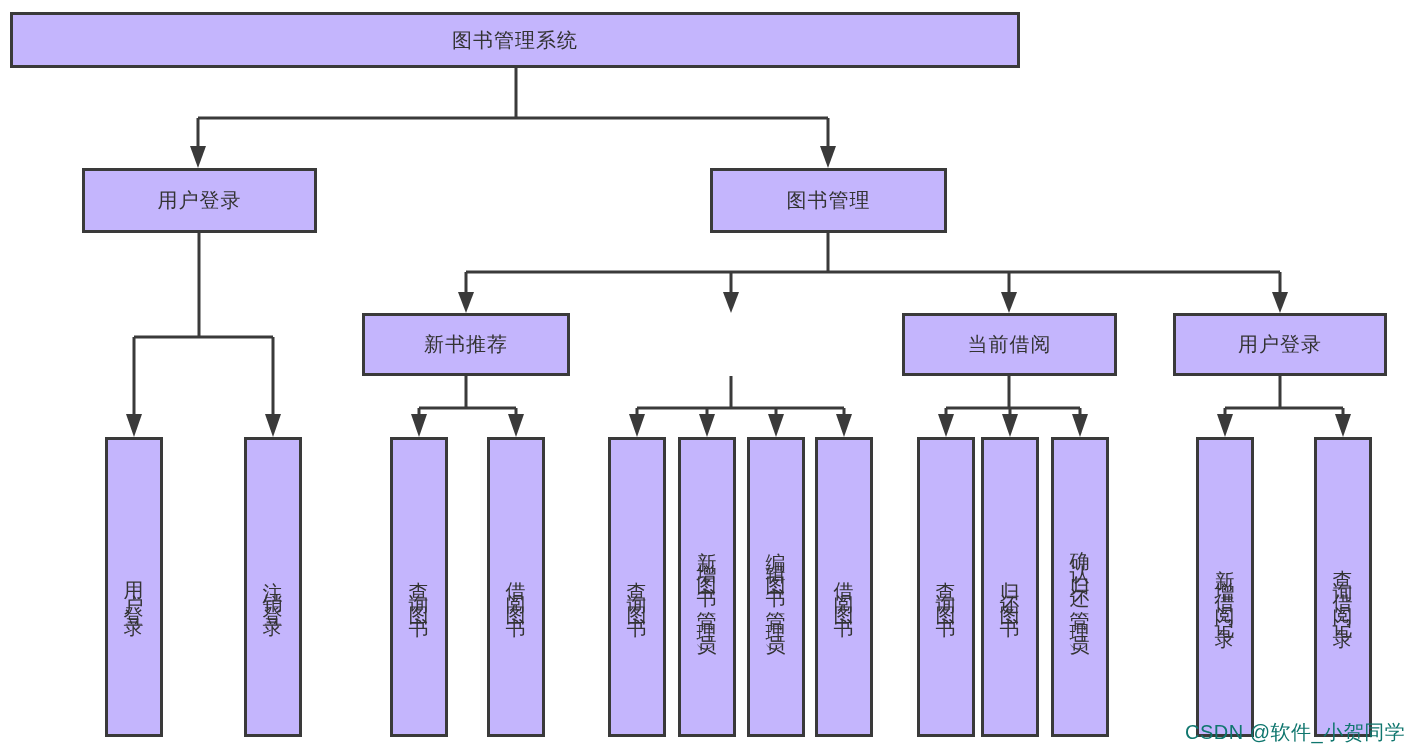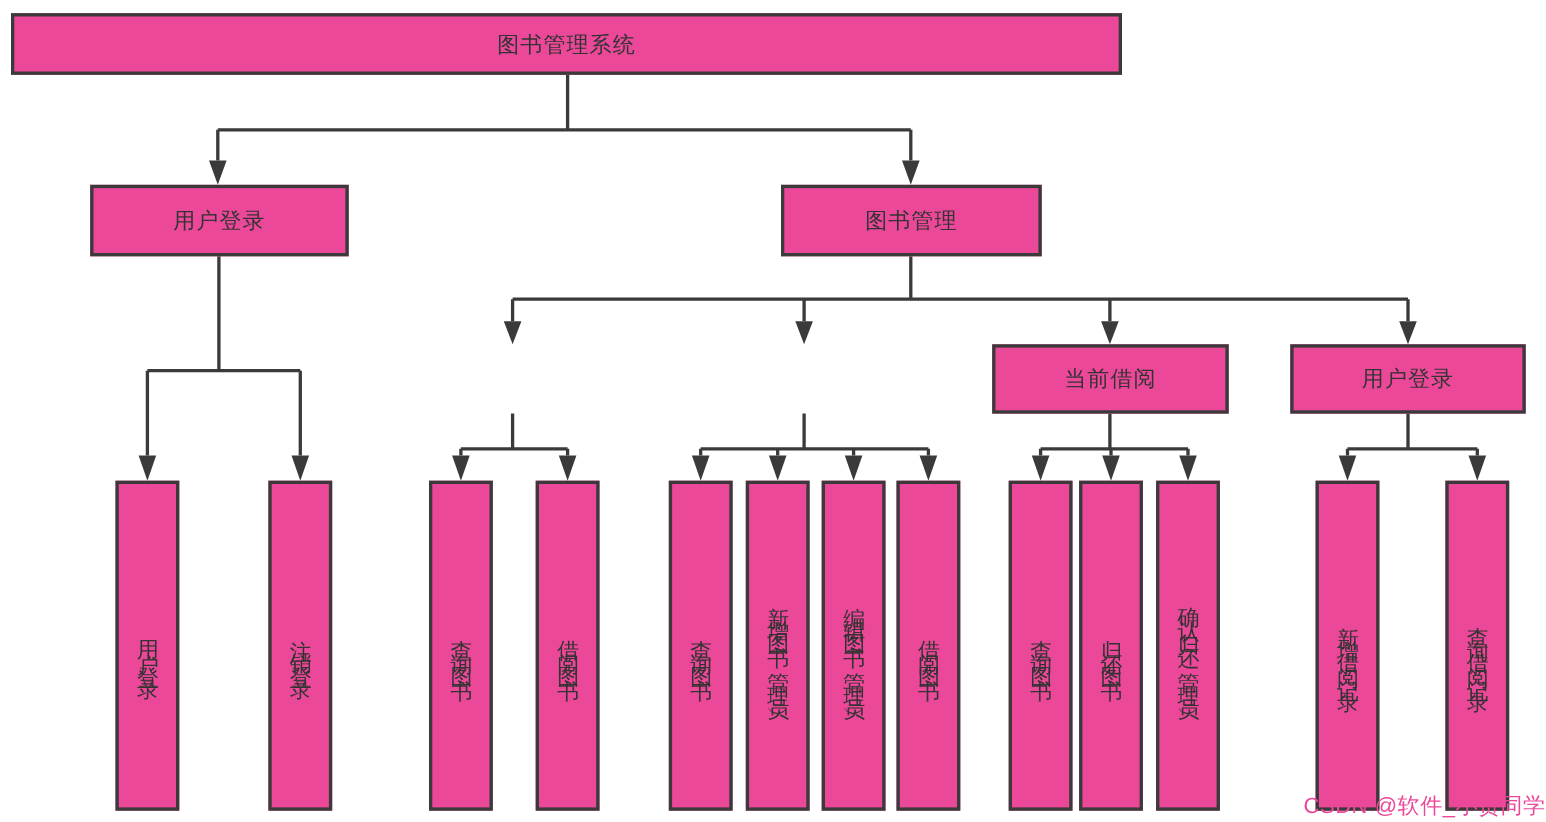--- a/index.html
+++ b/index.html
@@ -14,21 +14,21 @@
   .connectors {
     position: absolute;
     left: 0; top: 0;
     width: 1405px; height: 747px;
     pointer-events: none;
   }
   .node {
     position: absolute;
     box-sizing: border-box;
     border: 3px solid #3a3a3a;
-    background: #ec4899;
+    background: #c4b5fd;
     color: #333333;
     display: flex;
     align-items: center;
     justify-content: center;
     font-size: 20px;
     letter-spacing: 1px;
     white-space: nowrap;
   }
   .vnode {
     writing-mode: vertical-rl;
@@ -61,21 +61,21 @@
   .l9  { left: 917px;  }
   .l10 { left: 981px;  }
   .l11 { left: 1051px; }
   .l12 { left: 1196px; }
   .l13 { left: 1314px; }
   .watermark {
     position: absolute;
     left: 1185px;
     top: 719px;
     font-size: 20px;
-    color: #ec4899;
+    color: #0f766e;
     letter-spacing: 0.5px;
     white-space: nowrap;
   }
 </style>
 </head>
 <body>
 
 <div class="canvas">
 
   <svg class="connectors" viewBox="0 0 1405 747" xmlns="http://www.w3.org/2000/svg">
@@ -129,20 +129,23 @@
     <span>图书管理系统</span>
   </div>
 
   <div class="node n-userlogin">
     <span>用户登录</span>
   </div>
   <div class="node n-bookmgmt">
     <span>图书管理</span>
   </div>
 
+  <div class="node n-newbook">
+    <span>新书推荐</span>
+  </div>
   <div class="node n-current">
     <span>当前借阅</span>
   </div>
   <div class="node n-record">
     <span>用户登录</span>
   </div>
 
   <div class="node vnode leaf l1">
     <span>用户登录</span>
   </div>

